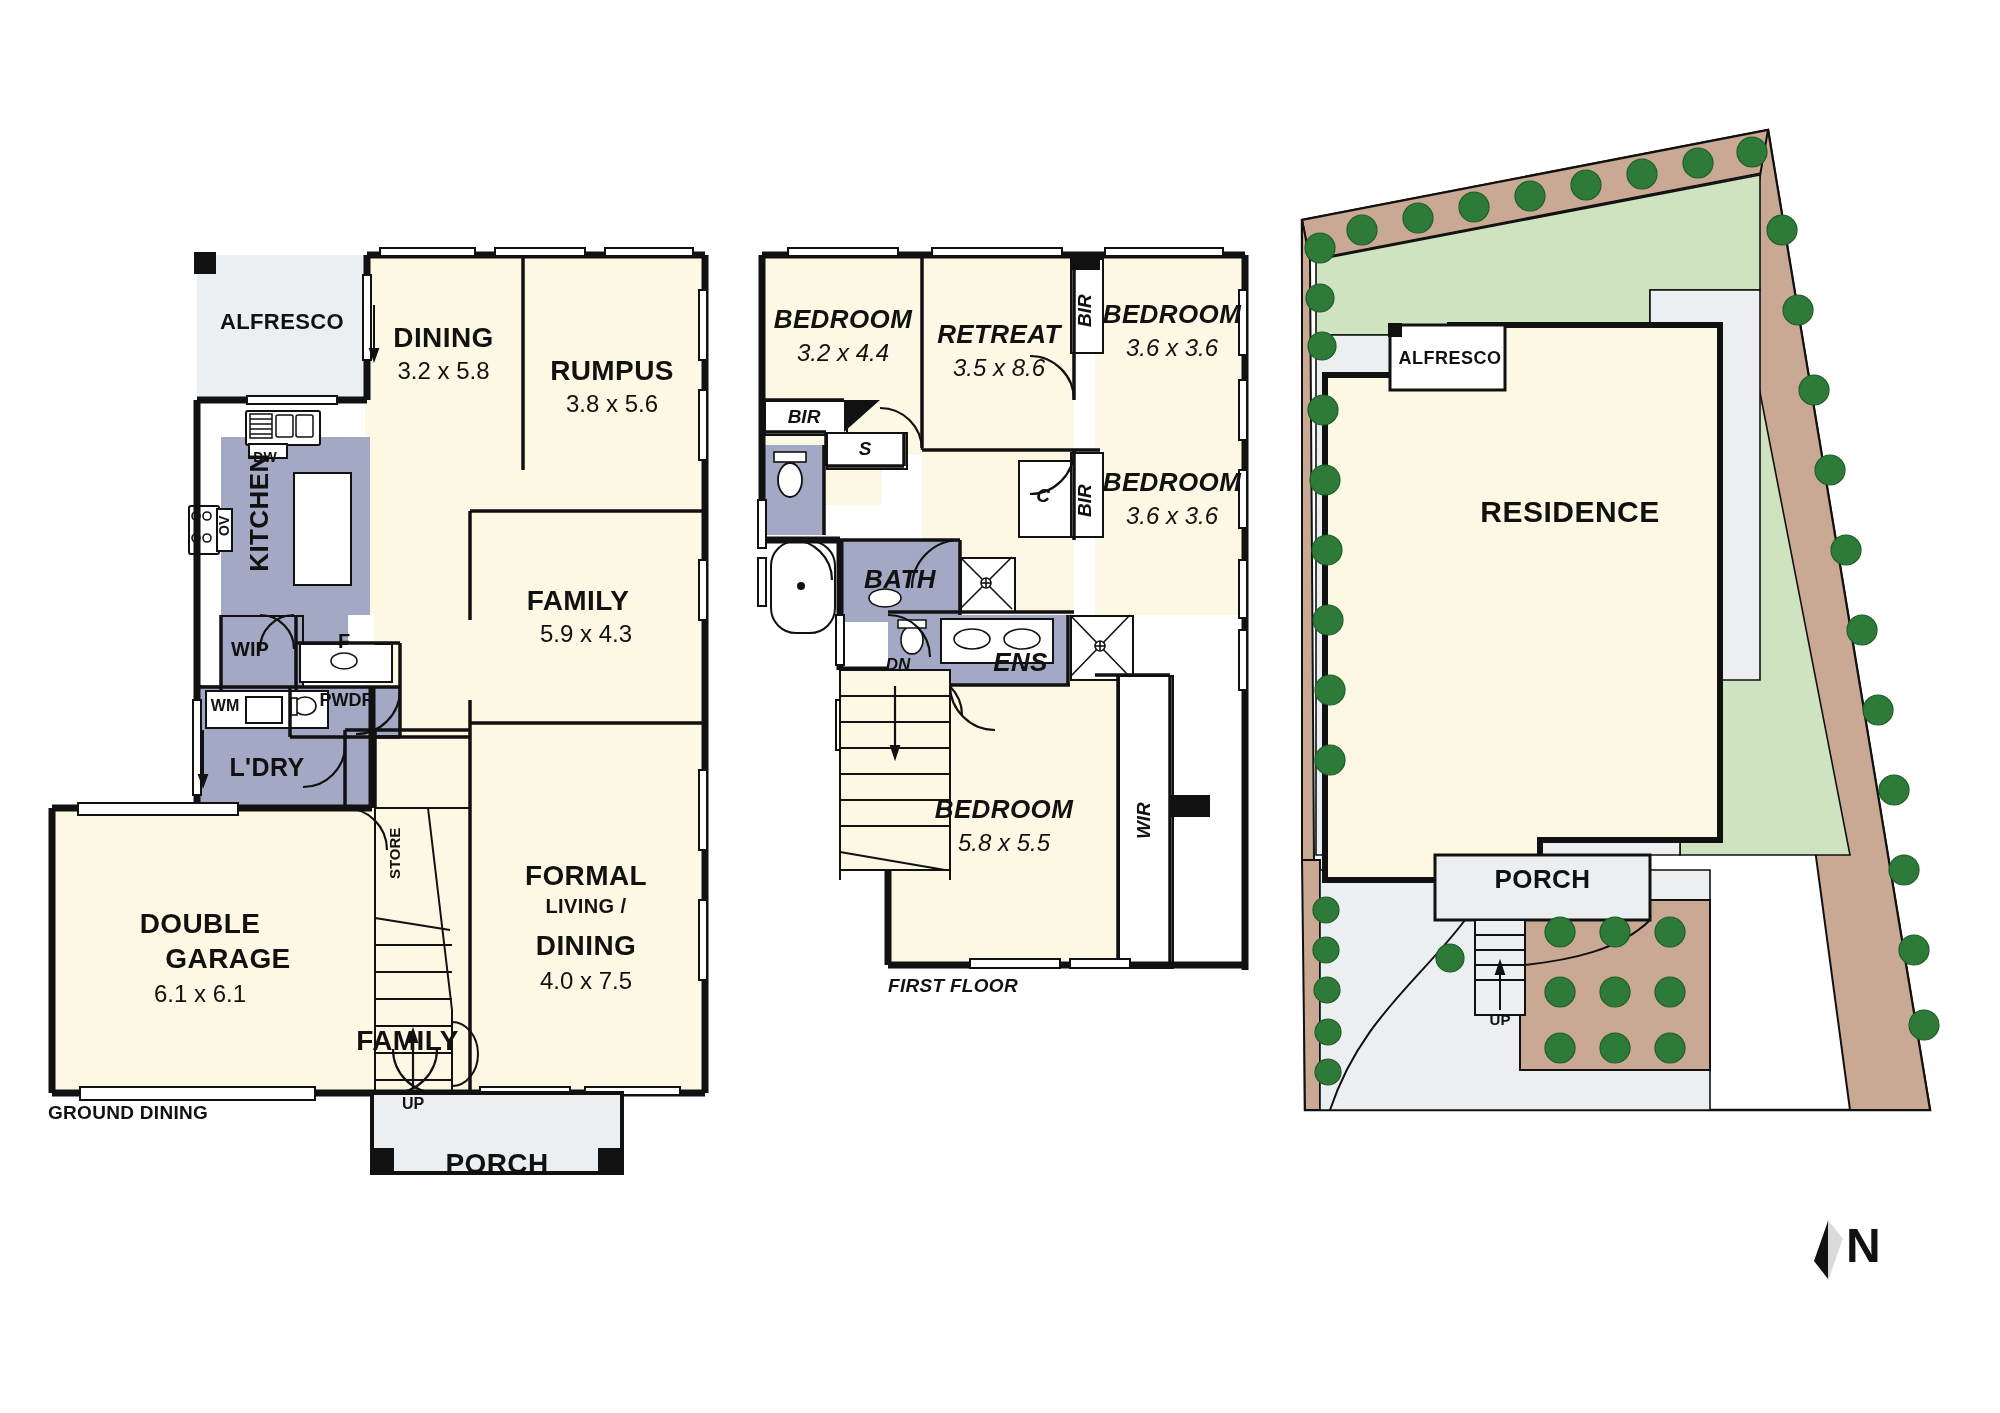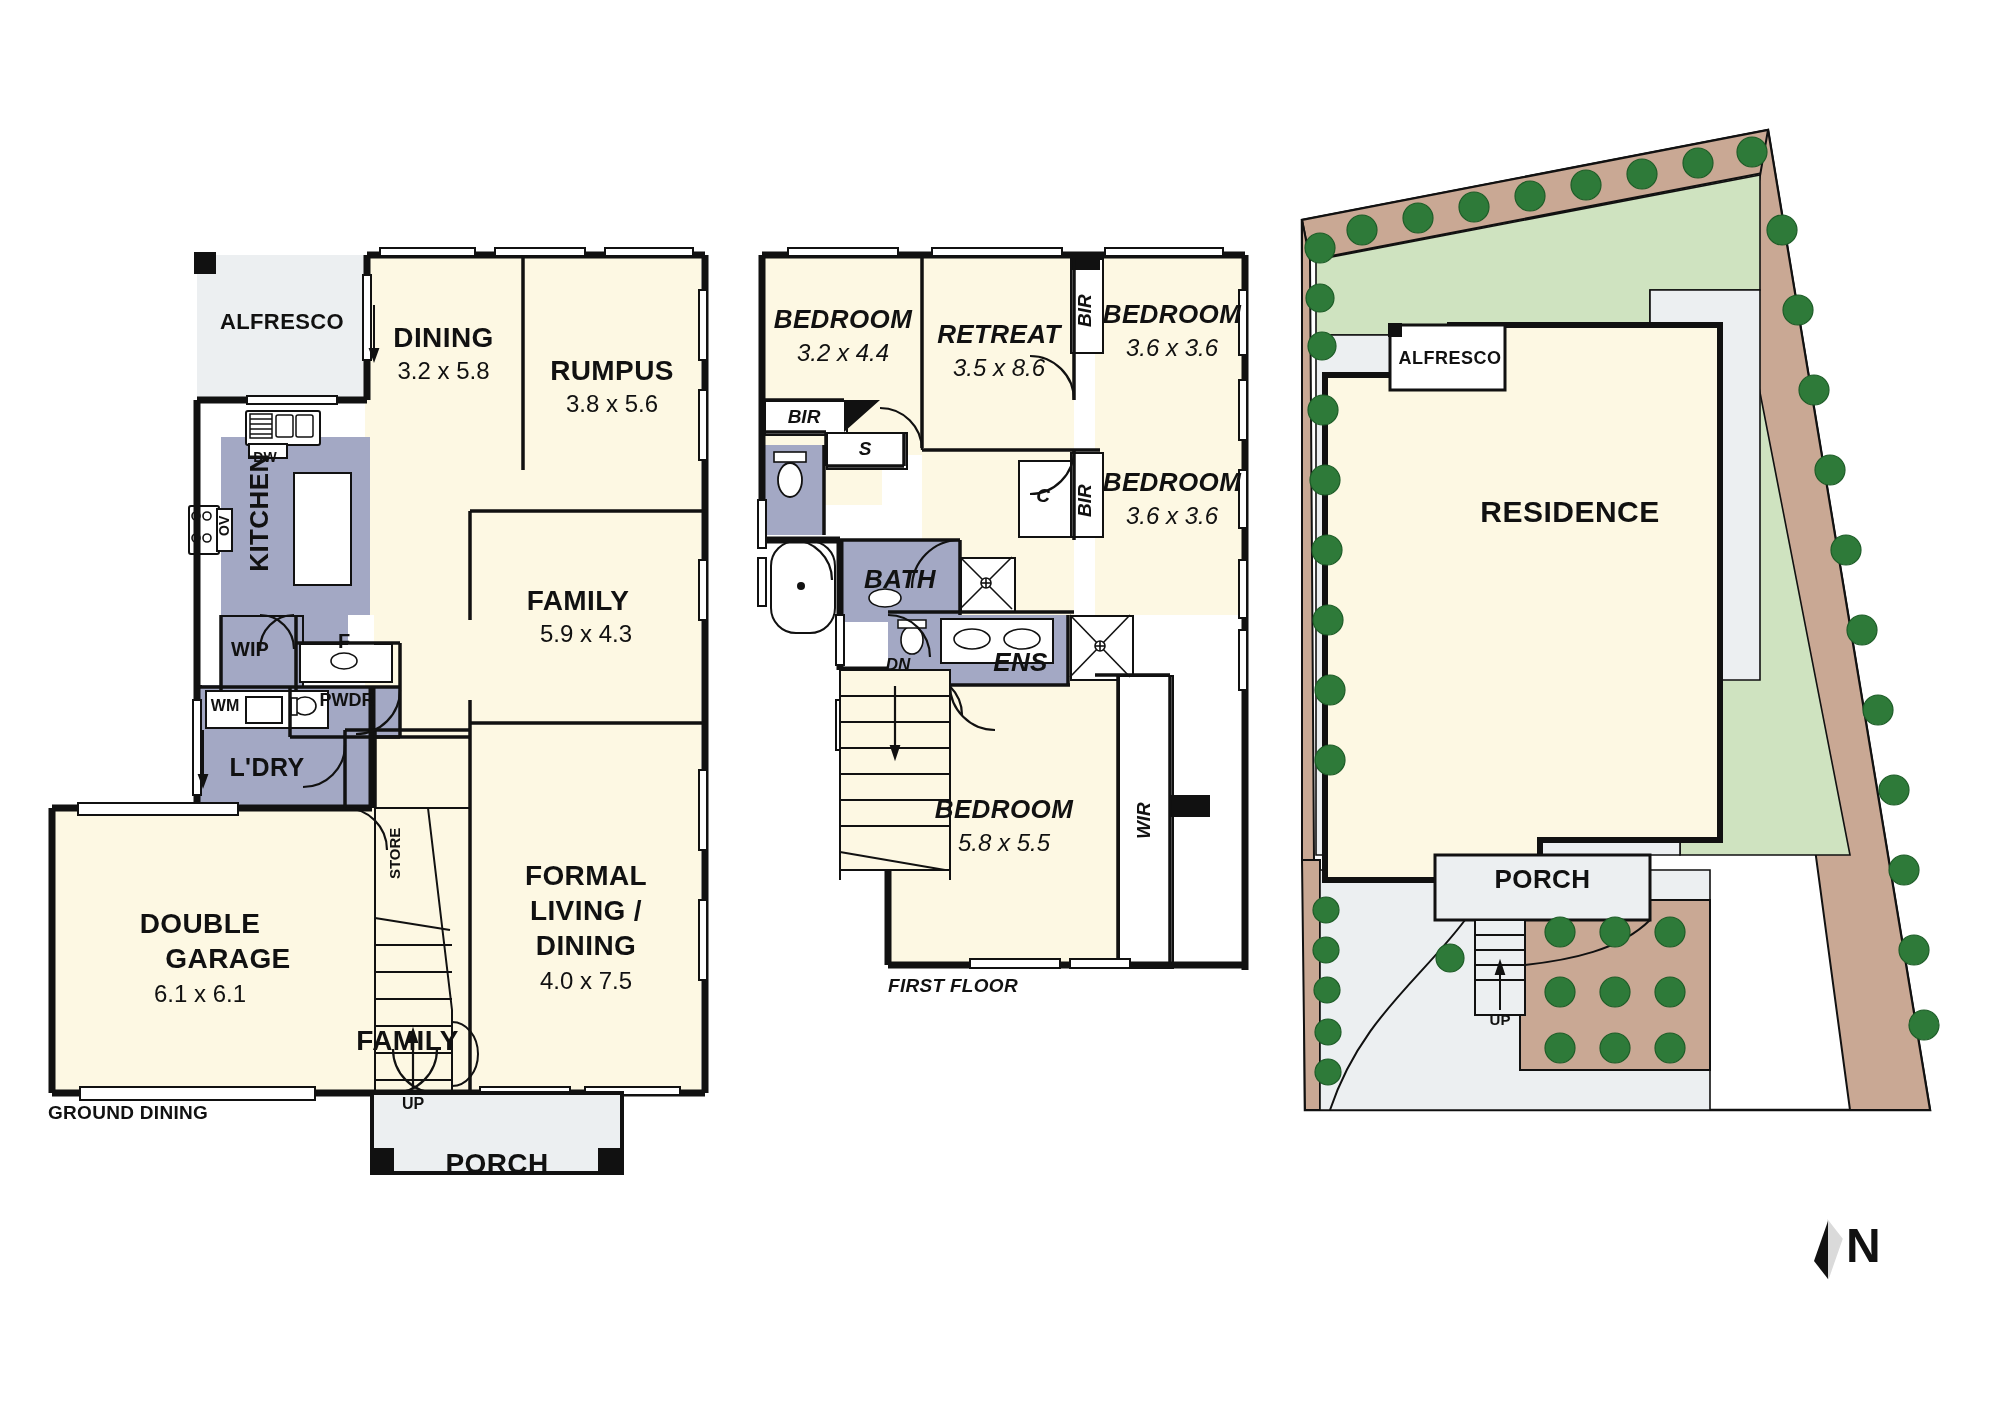--- a/index.html
+++ b/index.html
@@ -212,21 +212,21 @@
   <div class="lbl dim" style="left:473px;top:621px;width:226px;">5.9 x 4.3</div>
 
   <div class="lbl tiny vert" style="left:360px;top:845px;width:70px;transform:rotate(-90deg);font-size:15px;">STORE</div>
   <div class="lbl tiny" style="left:388px;top:1095px;width:50px;font-size:16px;">UP</div>
 
   <div class="lbl name" style="left:55px;top:908px;width:290px;font-size:28px;">DOUBLE</div>
   <div class="lbl name" style="left:55px;top:943px;width:290px;font-size:28px;margin-left:28px;">GARAGE</div>
   <div class="lbl dim" style="left:55px;top:981px;width:290px;">6.1 x 6.1</div>
 
   <div class="lbl name" style="left:473px;top:860px;width:226px;font-size:28px;">FORMAL</div>
-  <div class="lbl name" style="left:473px;top:895px;width:226px;font-size:28px;">LIVING /</div>
+  <div class="lbl name" style="left:473px;top:895px;width:226px;font-size:20px;">LIVING /</div>
   <div class="lbl name" style="left:473px;top:930px;width:226px;font-size:28px;">DINING</div>
   <div class="lbl dim" style="left:473px;top:968px;width:226px;">4.0 x 7.5</div>
 
   <div class="lbl name" style="left:320px;top:1025px;width:175px;font-size:28px;">FAMILY</div>
   <div class="lbl name" style="left:382px;top:1148px;width:230px;font-size:28px;">PORCH</div>
 
   <div class="lbl floorlabel" style="left:48px;top:1102px;width:200px;text-align:left;">GROUND DINING</div>
 </div>
 
 <div class="abs" style="left:740px;top:0;width:560px;height:1020px;font-style:italic;">

